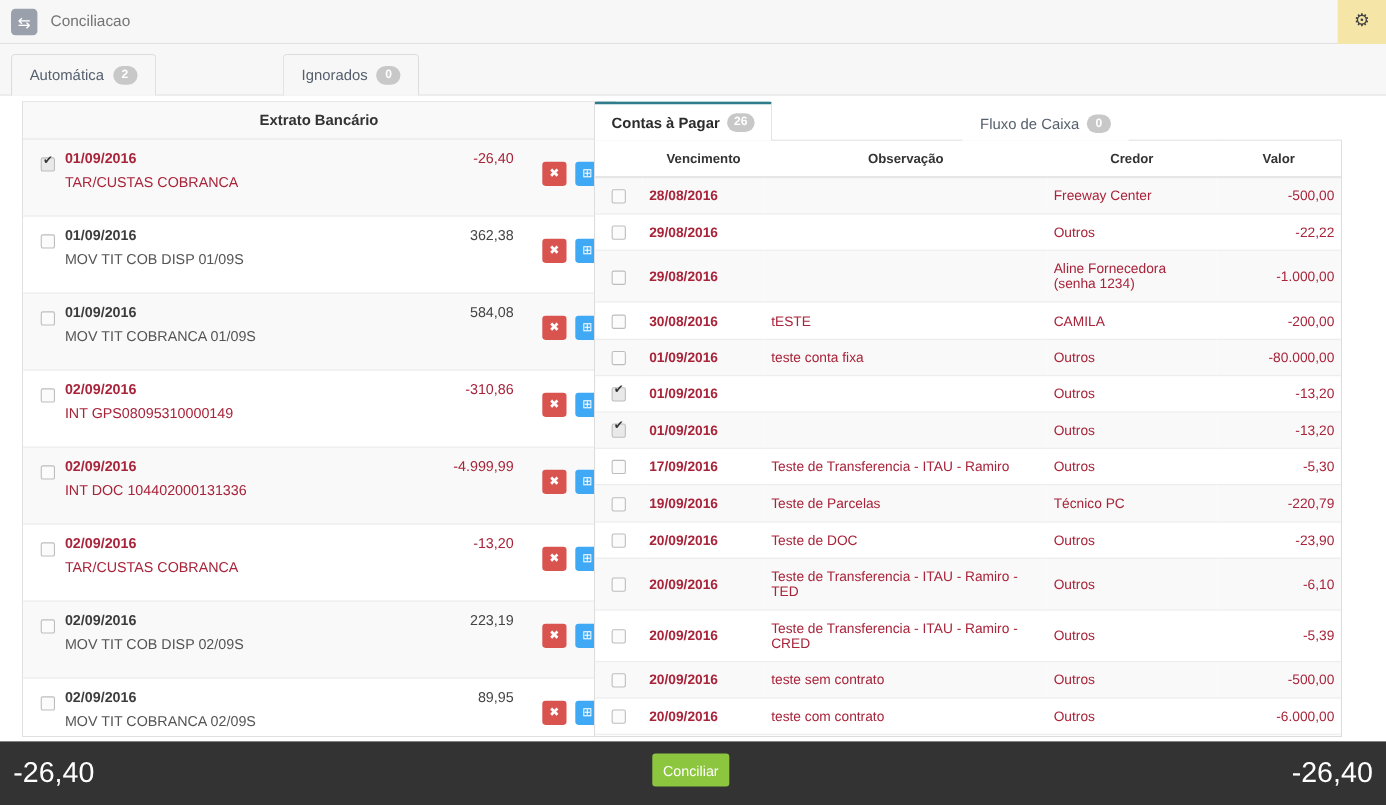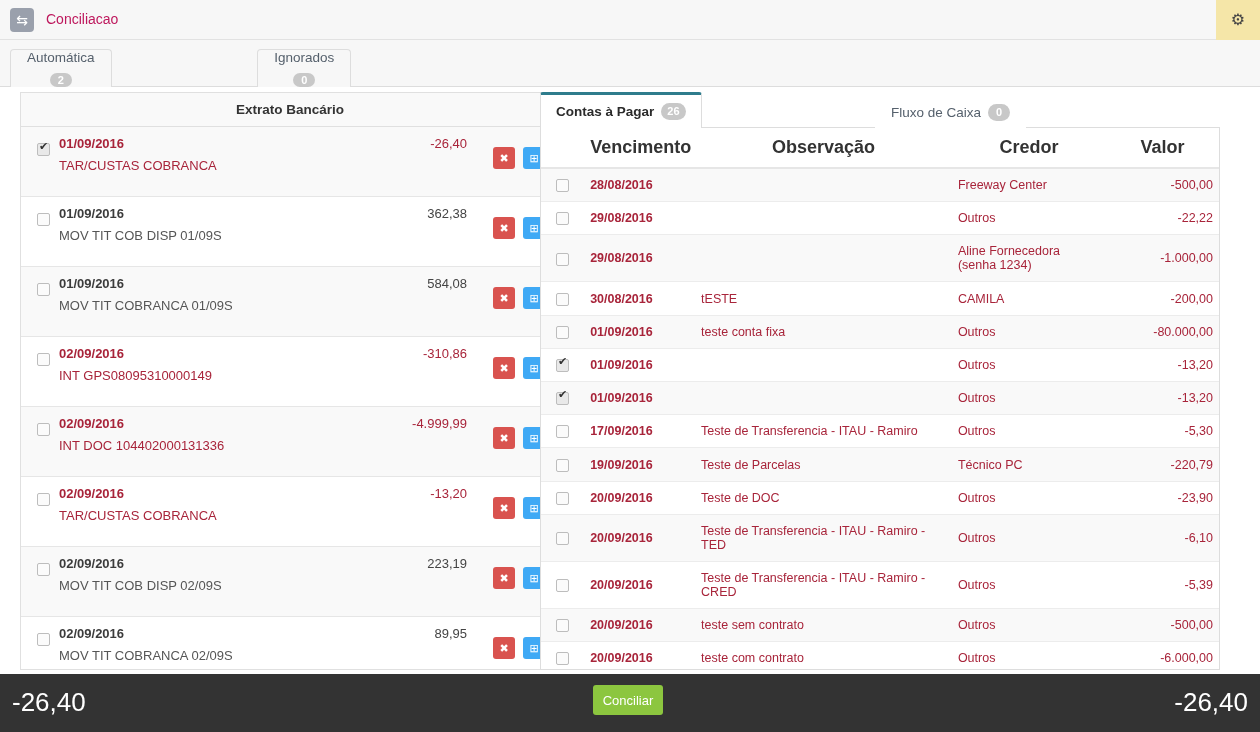--- a/index.html
+++ b/index.html
@@ -21,21 +21,21 @@
   }
   #app-icon {
     position: absolute; left: 10px; top: 8px;
     width: 24px; height: 24px; border-radius: 4px;
     background: #9aa0ac;
     display: flex; align-items: center; justify-content: center;
     color: #ffffff; font-size: 14px; line-height: 1;
   }
   #app-title {
     position: absolute; left: 46px; top: 11px;
-    font-size: 14px; color: #be185d;
+    font-size: 14px; color: #737373;
   }
   #gear-button {
     position: absolute; right: 0; top: 0; width: 44px; height: 40px;
     background: #f5e6a8;
     display: flex; align-items: center; justify-content: center;
     cursor: pointer;
   }
   #gear-button .glyph { font-size: 16px; color: #444; line-height: 1; }
 
   
@@ -51,21 +51,20 @@
     position: absolute; bottom: 0; height: 38px;
     padding: 0 16px;
     display: flex; align-items: center; gap: 8px;
     background: #f7f7f7;
     border: 1px solid #dddddd;
     border-bottom: none;
     border-radius: 4px 4px 0 0;
     color: #55606c; font-size: 13.5px;
     cursor: pointer;
     z-index: 1;
-    flex-direction: column;
   }
   .mtab.active {
     background: #ffffff;
     height: 46px;
     border-top: 3px solid #2e7c8c;
     font-weight: bold;
     color: #2b2b2b;
     z-index: 3;
   }
   .badge {
@@ -177,21 +176,21 @@
   }
   #rtable-wrap {
     position: absolute; left: 0; top: 36px;
     width: 680px; height: 542px;
     border: 1px solid #dddddd; border-top: none;
     overflow: hidden;
     background: #ffffff;
   }
   table.ap { width: 100%; border-collapse: collapse; table-layout: fixed; }
   table.ap th {
-    font-size: 18px; font-weight: bold; color: #333;
+    font-size: 12px; font-weight: bold; color: #333;
     padding: 9px 6px; text-align: center;
     border-bottom: 2px solid #e6e6e6;
     background: #ffffff;
   }
   table.ap td {
     font-size: 12.5px; color: #a8243a;
     padding: 9px 6px;
     border-bottom: 1px solid #ececec;
     vertical-align: middle;
   }

